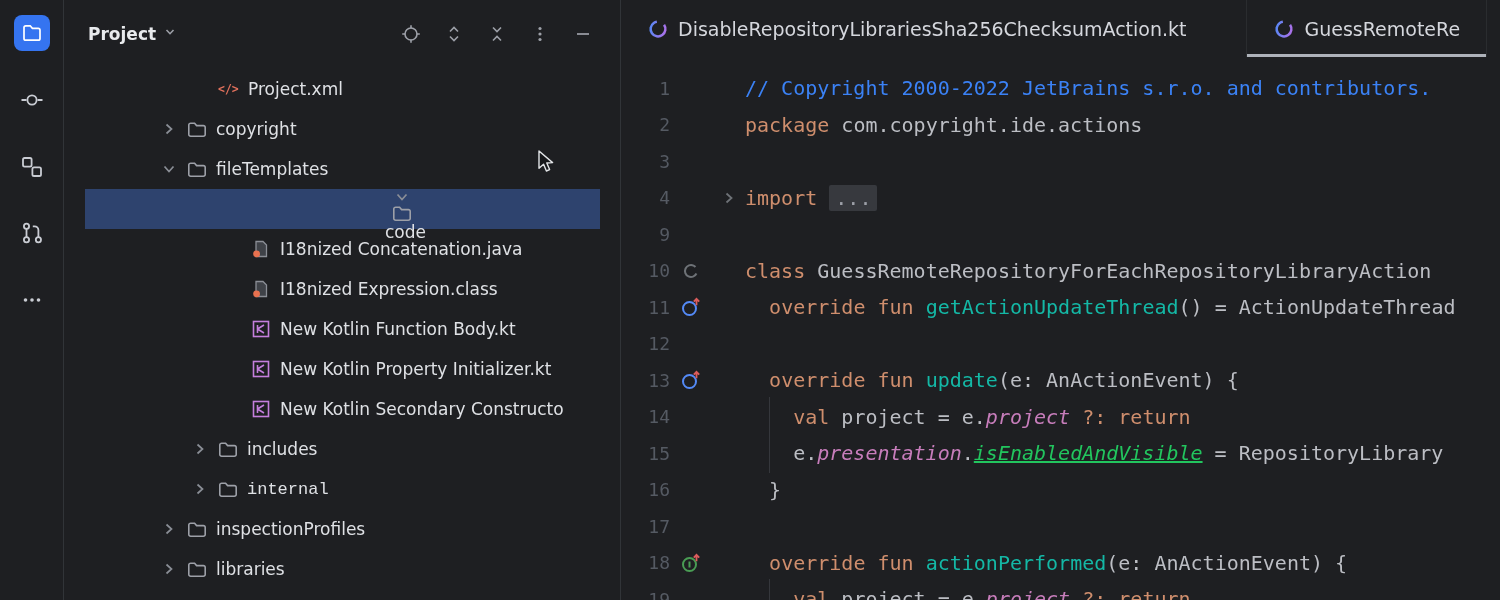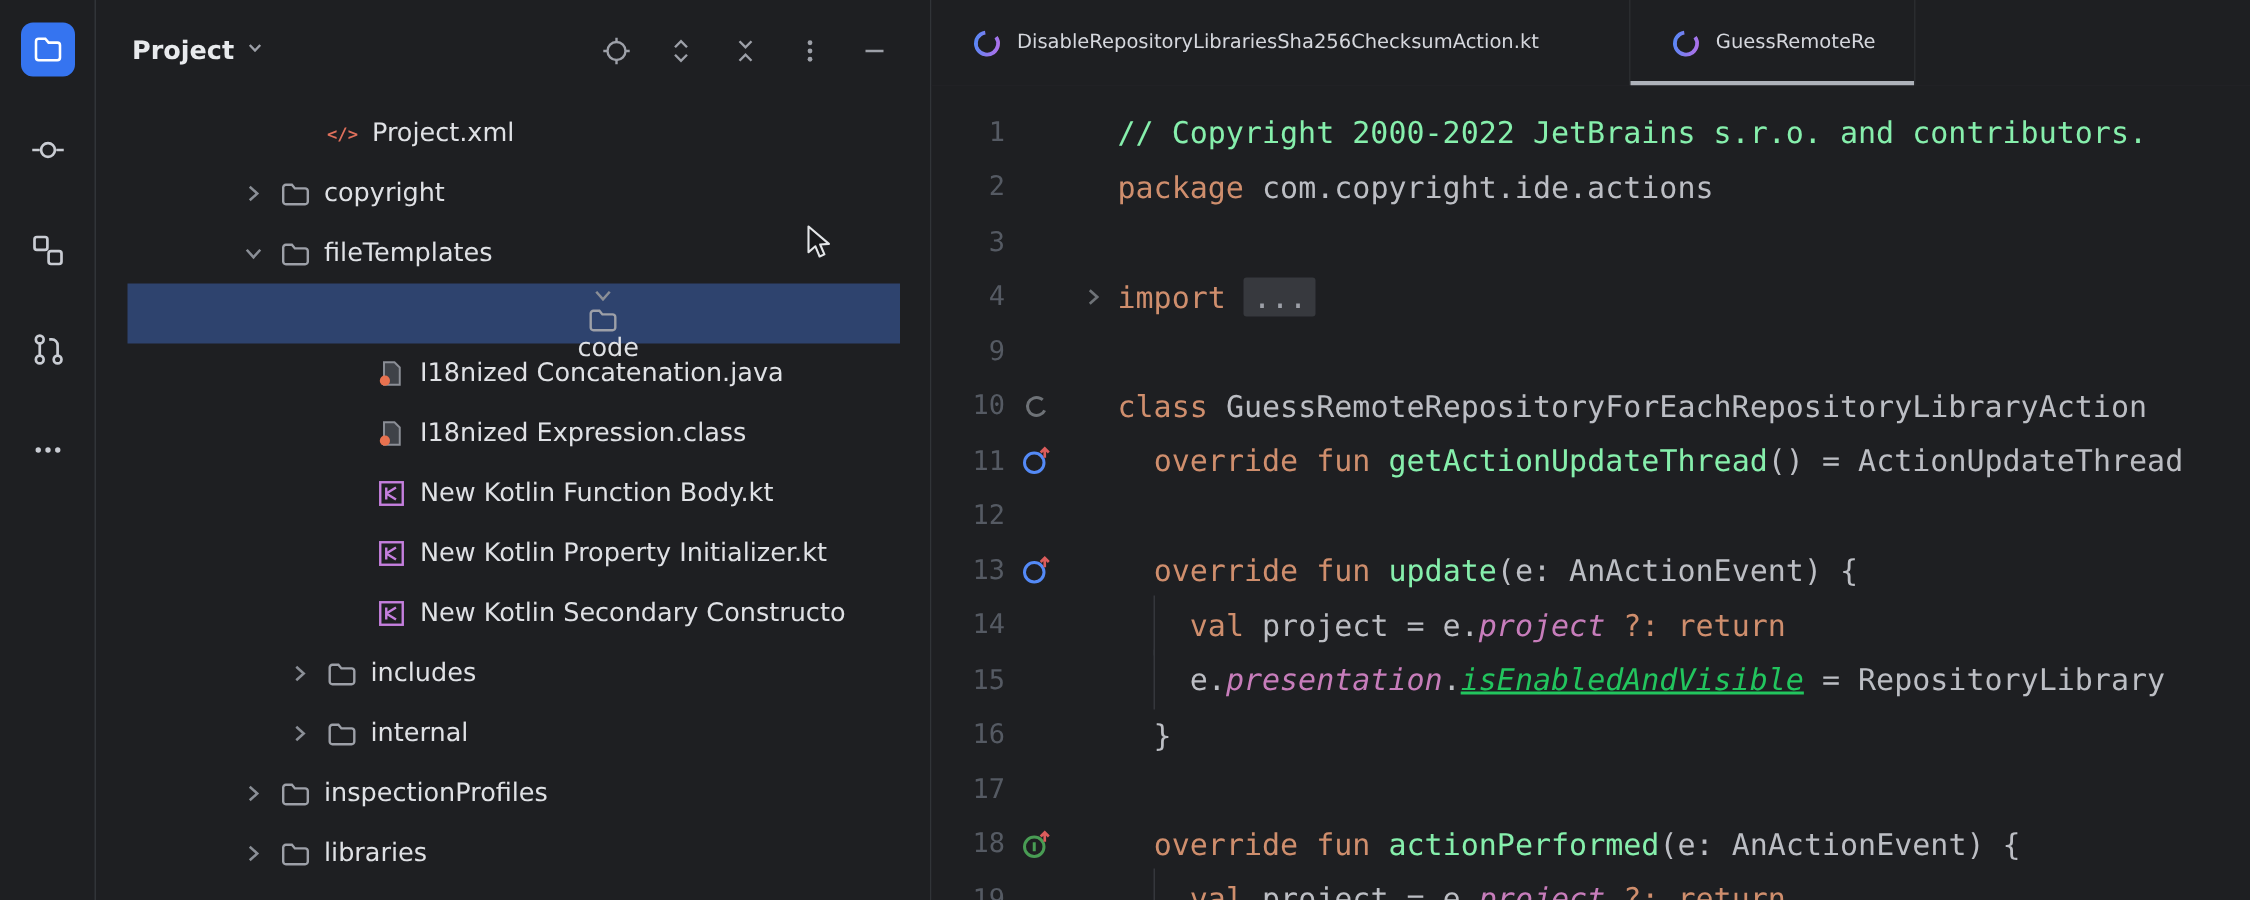--- a/index.html
+++ b/index.html
@@ -31,38 +31,38 @@
   .t-row > *{position:relative;z-index:1;}
   .t-row.selected::before{content:"";position:absolute;left:21px;right:20px;top:0;bottom:0;
     background:#2e436e;z-index:0;}
   .chev{width:34px;display:inline-flex;align-items:center;justify-content:center;flex:none;}
   .chev.exp svg{transform:rotate(90deg);}
   .ticon{width:22px;display:inline-flex;align-items:center;justify-content:center;flex:none;}
   .t-label{margin-left:8px;white-space:nowrap;}
   
   .tabbar{position:absolute;left:621px;top:0;width:879px;height:57px;display:flex;
     border-bottom:1px solid #2a2c2f;background:#1e1f22;}
-  .tab{display:flex;align-items:center;gap:9px;padding:0 26px;font-size:13px;color:#d5d7dd;
+  .tab{display:flex;align-items:center;gap:9px;padding:0 26px;font-size:19px;color:#d5d7dd;
     position:relative;flex:none;white-space:nowrap;border-right:1px solid #2a2c2f;}
   .tab:first-child{padding-right:60px;}
   .tab.active::after{content:"";position:absolute;left:0;right:0;bottom:0;height:3px;background:#aeb2ba;}
   .tab-icon{display:inline-flex;align-items:center;}
   
   .codearea{position:absolute;left:621px;top:57px;width:879px;height:543px;padding-top:13px;
     overflow:hidden;font-family:"DejaVu Sans Mono",monospace;font-size:20px;background:#1e1f22;}
   .cl{display:flex;align-items:center;height:36.5px;}
   .ln{width:49px;flex:none;text-align:right;color:#555a63;font-size:18px;}
   .gut{width:42px;flex:none;display:flex;align-items:center;justify-content:center;}
   .fld{width:33px;flex:none;display:flex;align-items:center;justify-content:center;}
   .txt{white-space:pre;position:relative;flex:none;}
   .guide{position:absolute;left:24px;top:-8px;bottom:-8px;width:1px;background:#35373c;}
   .tok.plain{color:#bcbec4;}
   .tok.kw{color:#cf8e6d;}
-  .tok.fn{color:#86efac;}
-  .tok.cmt{color:#86efac;}
+  .tok.fn{color:#14b8a6;}
+  .tok.cmt{color:#3b82f6;}
   .tok.prop{color:#c77dbb;font-style:italic;}
   .tok.propu{color:#22c55e;font-style:italic;text-decoration:underline;}
   .tok.fold{background:#37393e;color:#9da0a8;padding:1px 6px;border-radius:2px;}
   
   .mouse-cursor{position:absolute;left:538px;top:150px;z-index:10;pointer-events:none;}
 </style>
 </head>
 <body>
 
 <div class="navbar">
@@ -243,21 +243,21 @@
             <path d="M5.5 3.5 L10.5 8 L5.5 12.5"></path>
           </svg>
         </span>
         <span class="ticon">
           <svg width="20" height="17" viewBox="0 0 20 17">
             <path d="M1.8 4 a1.8 1.8 0 0 1 1.8-1.8 h4 l2 2.4 h6.8 a1.8 1.8 0 0 1 1.8 1.8 v7 a1.8 1.8 0 0 1 -1.8 1.8 H3.6 A1.8 1.8 0 0 1 1.8 13.4 Z" fill="none" stroke="#9da0a8" stroke-width="1.6"></path>
           </svg>
         </span>
         <span class="t-label">includes</span>
       </div>
-      <div class="t-row" style="padding-left: 119px;">
+      <div class="t-row" style="padding-left: 119px; font-family: Liberation Mono, monospace;">
         <span class="chev">
           <svg width="16" height="16" viewBox="0 0 16 16" fill="none" stroke="#8a8e96" stroke-width="1.7">
             <path d="M5.5 3.5 L10.5 8 L5.5 12.5"></path>
           </svg>
         </span>
         <span class="ticon">
           <svg width="20" height="17" viewBox="0 0 20 17">
             <path d="M1.8 4 a1.8 1.8 0 0 1 1.8-1.8 h4 l2 2.4 h6.8 a1.8 1.8 0 0 1 1.8 1.8 v7 a1.8 1.8 0 0 1 -1.8 1.8 H3.6 A1.8 1.8 0 0 1 1.8 13.4 Z" fill="none" stroke="#9da0a8" stroke-width="1.6"></path>
           </svg>
         </span>

